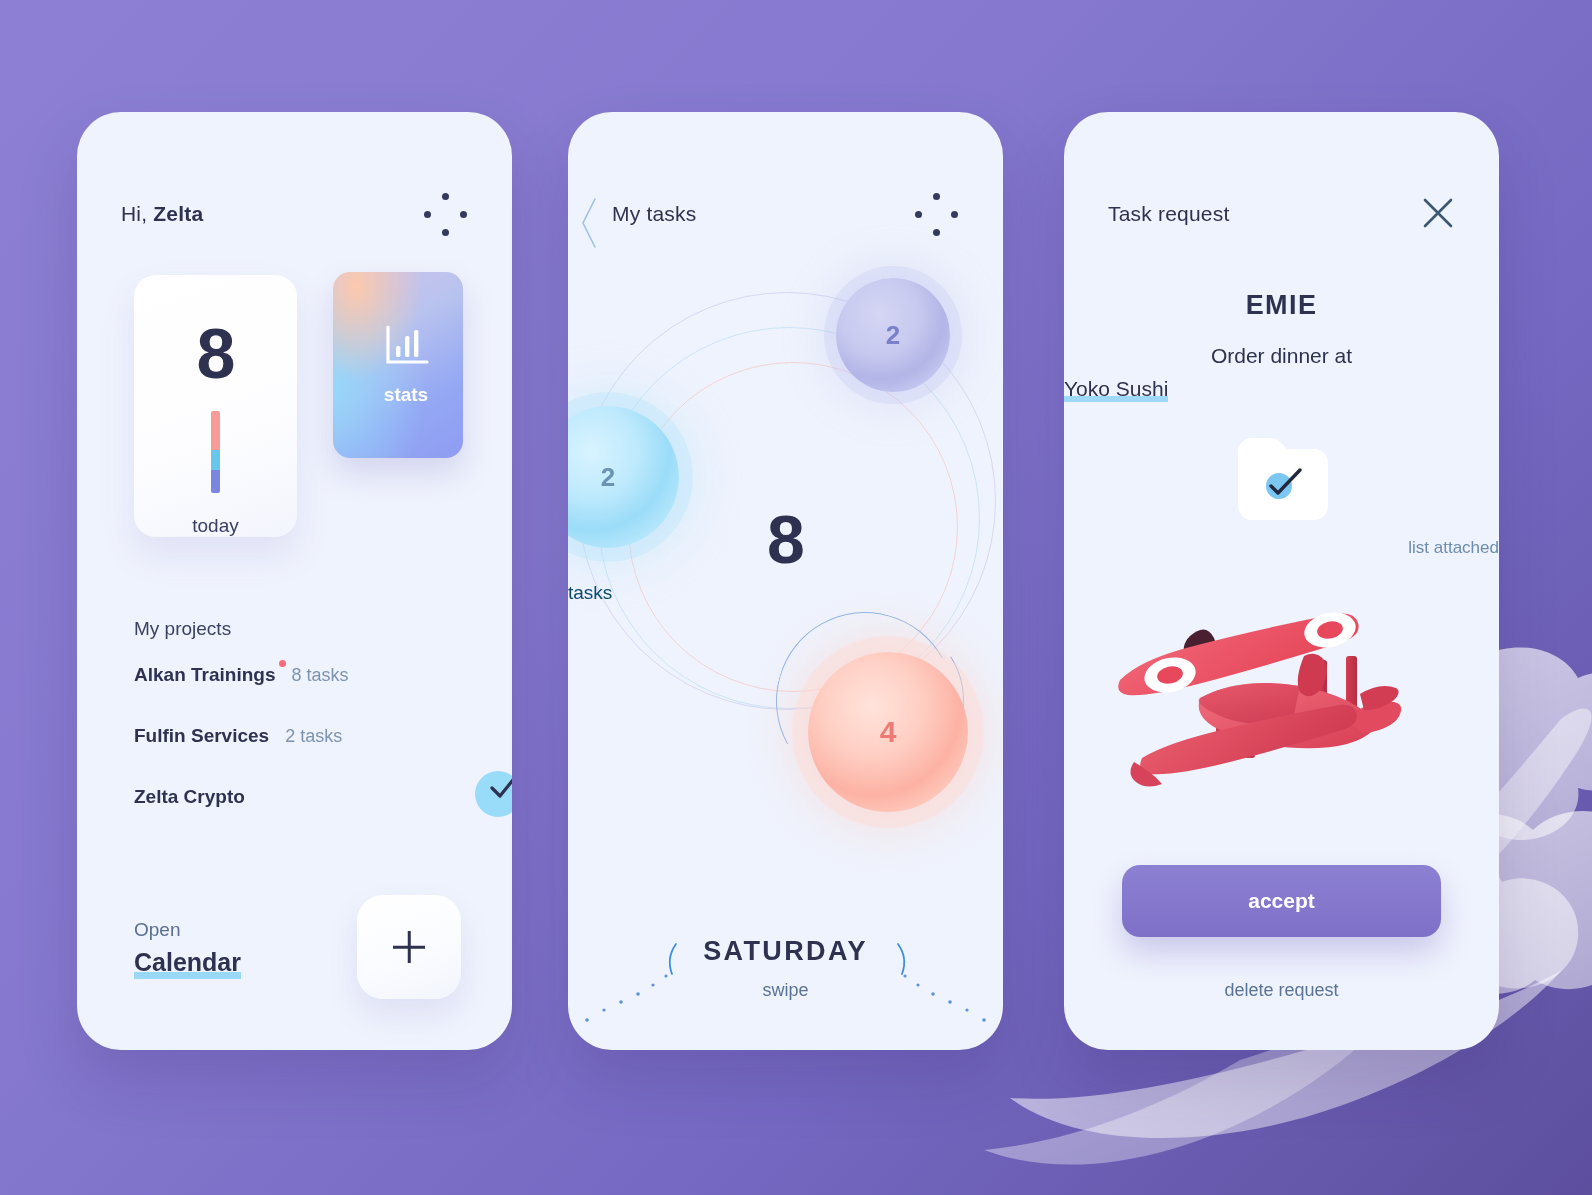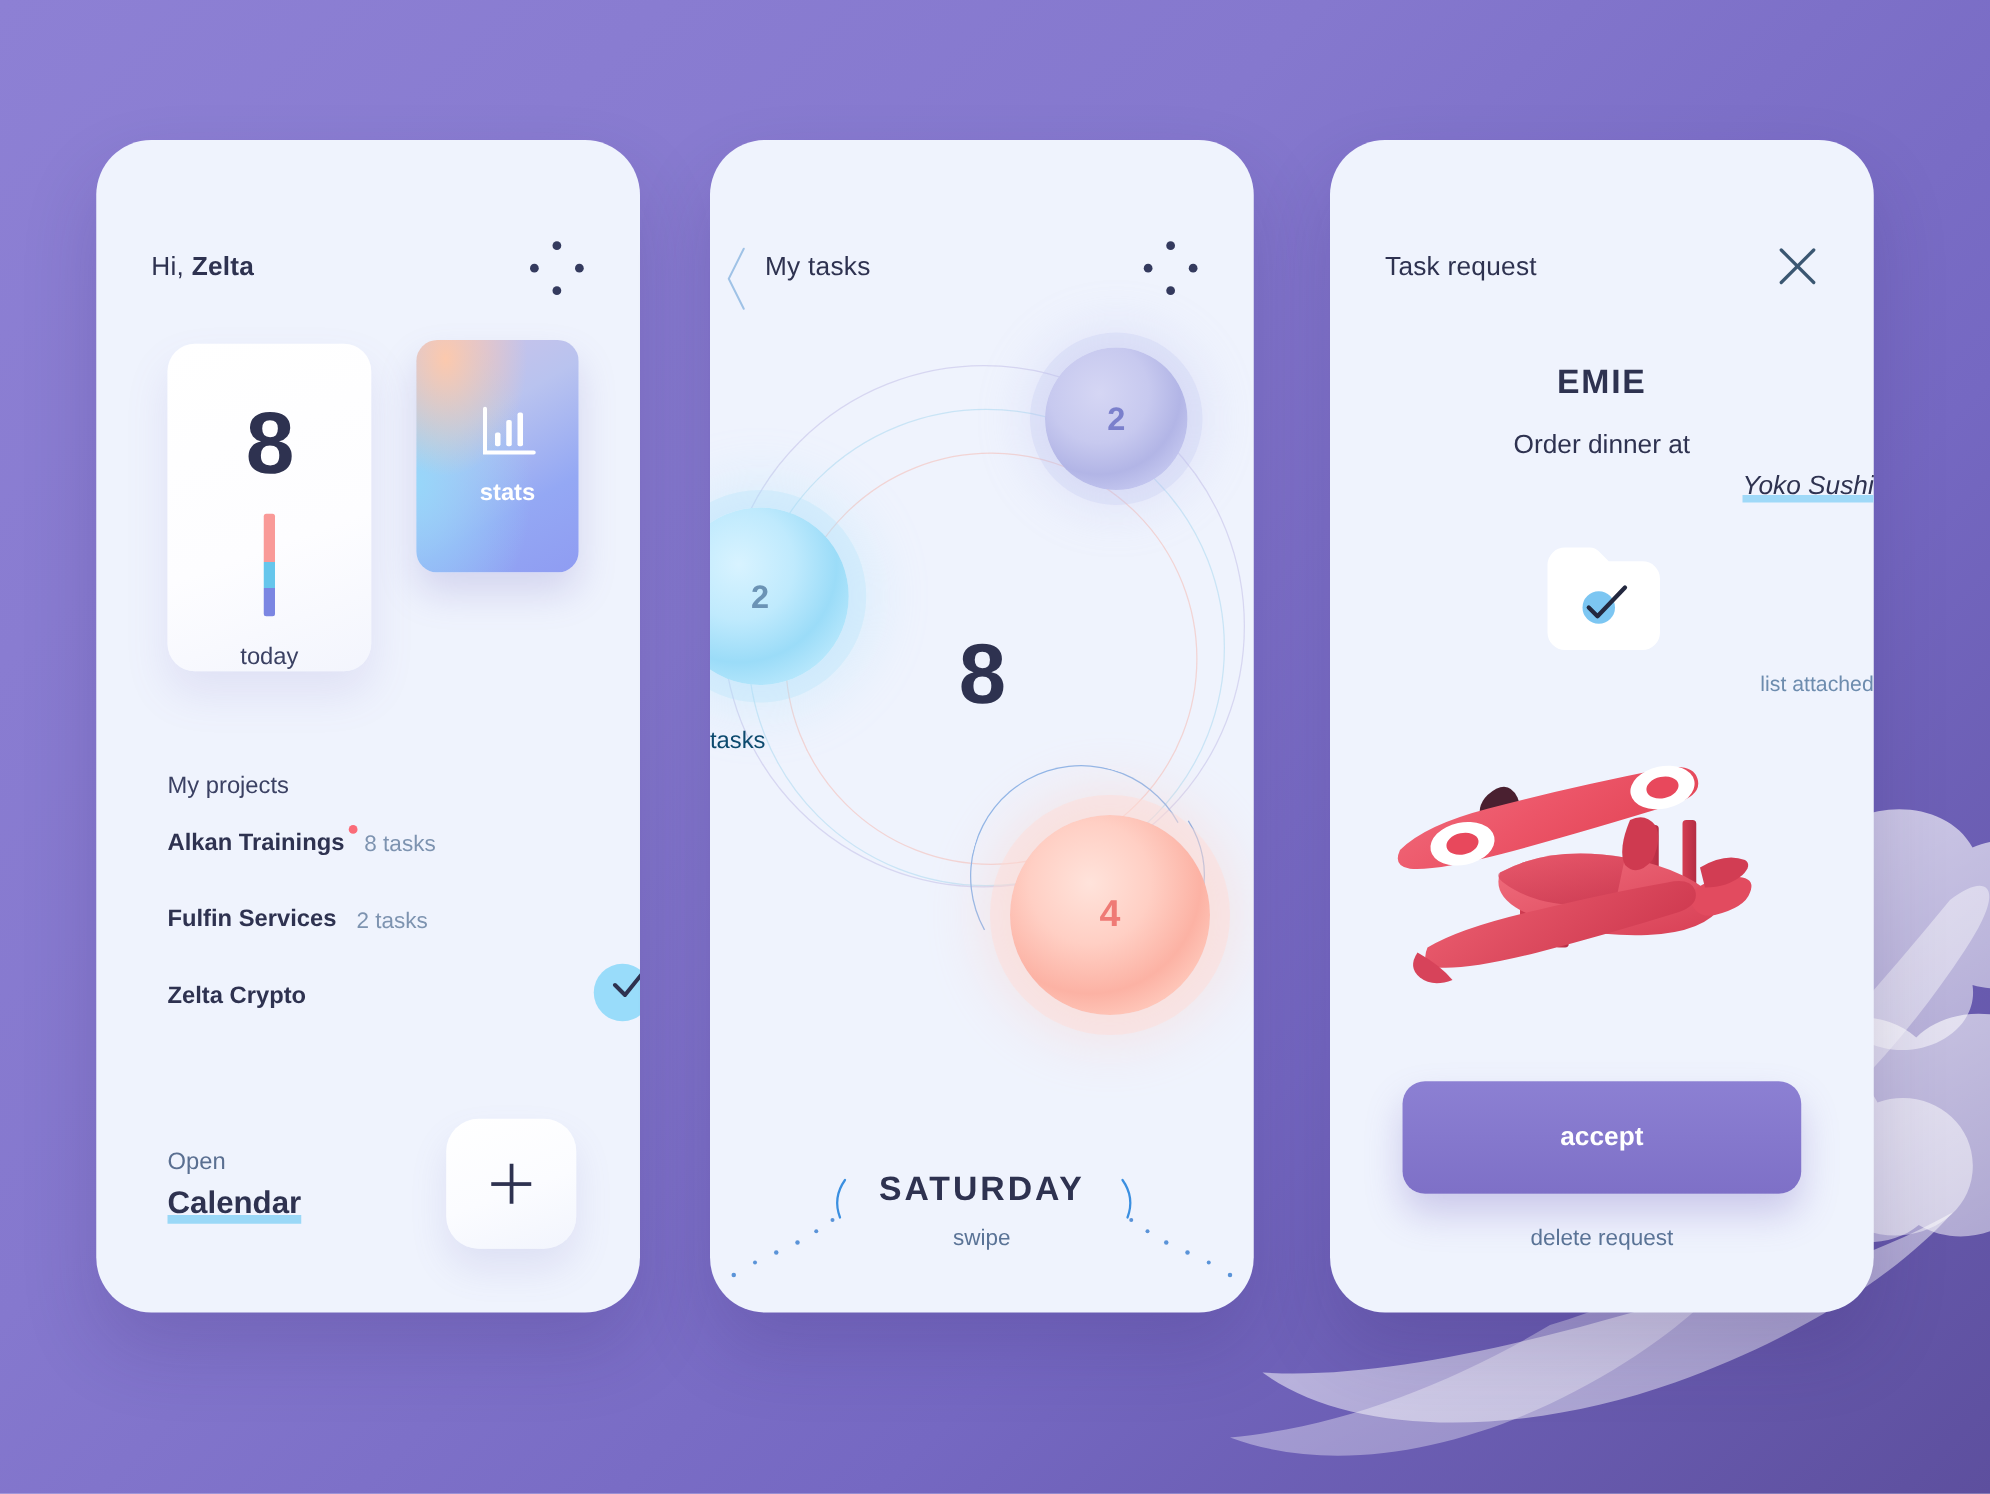--- a/index.html
+++ b/index.html
@@ -221,41 +221,41 @@
 
   .req-name {
     position:absolute; left:0; right:0; top:178px; text-align:center;
     font-size:27px; font-weight:700; color:#2e3250; letter-spacing:1.4px;
   }
   .req-line1 {
     position:absolute; left:0; right:0; top:232px; text-align:center;
     font-size:21px; color:#2e3250;
   }
   .req-place-wrap {
-    position:absolute; left:0; right:0; top:265px; text-align:right;font-style:italic;
+    position:absolute; left:0; right:0; top:265px; text-align:left;
   }
   .req-place {
     font-size:21px; color:#2e3250; display:inline-block;
     padding-bottom:1px;
     background:linear-gradient(to top,#9fd9f8 0 6px, transparent 6px 100%);
   }
 
   .folder {
     position:absolute; left:170px; top:320px; width:94px; height:94px;
   }
   .folder-label {
     position:absolute; left:0; right:0; top:426px; text-align:right;
     font-size:17px; color:#6d8cae;
   }
 
   .plane { position:absolute; left:48px; top:500px; width:310px; height:200px; }
 
   .accept-btn {
     position:absolute; left:58px; top:753px;
-    width:319px; height:90px; border-radius:18px;
+    width:319px; height:72px; border-radius:18px;
     background:linear-gradient(180deg,#8c80d3 0%, #7e70c7 100%);
     display:flex; align-items:center; justify-content:center;
     color:#ffffff; font-size:21px; font-weight:700;
     box-shadow:0 16px 30px rgba(110,95,190,.28);
   }
   .delete-req {
     position:absolute; left:0; right:0; top:868px; text-align:center;
     font-size:18px; color:#5a7396;
   }
 </style>

